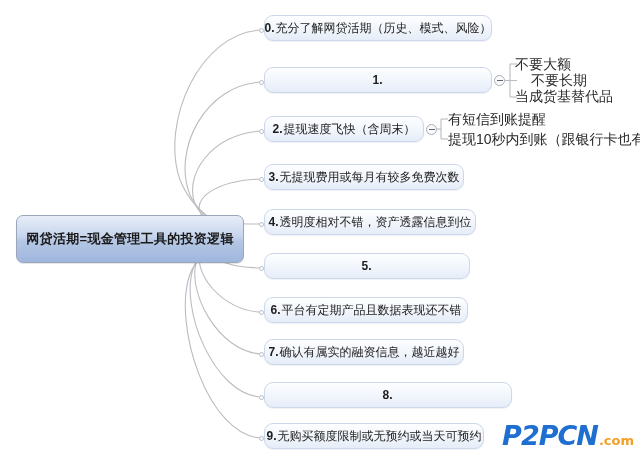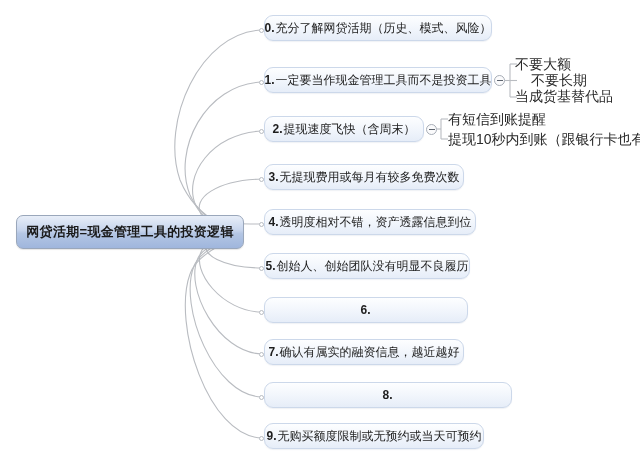--- a/index.html
+++ b/index.html
@@ -151,34 +151,33 @@
       <path d="M243,230 C243,230 212,229 202,216 C190,198 218,180 262,179"></path>
       <path d="M243,230 C243,230 218,230 210,226 C200,221 226,224 262,224"></path>
       <path d="M243,232 C243,232 215,234 208,242 C198,254 224,268 262,268"></path>
       <path d="M243,233 C243,233 210,238 202,250 C190,270 222,312 262,312"></path>
       <path d="M243,234 C243,234 206,242 198,258 C184,288 218,353 262,354"></path>
       <path d="M243,234 C243,234 202,246 194,266 C178,306 214,396 262,397"></path>
       <path d="M243,235 C243,235 198,250 190,274 C172,324 208,437 262,438"></path>
     </g>
   </svg>
 
-  <div class="root-node" style="left:16px; top:215px; width:228px; height:34px;">
+  <div class="root-node" style="left:16px; top:215px; width:228px; height:48px;">
     <span>网贷活期=现金管理工具的投资逻辑</span>
   </div>
 
   <div class="port" style="left:259px; top:27.5px;"></div>
   <div class="node" style="left:264px; top:15px; width:228px; height:26px;">
     <span class="idx">0.</span>
       <span>充分了解网贷活期（历史、模式、风险）</span>
   </div>
 
   <div class="port" style="left:259px; top:79.5px;"></div>
   <div class="node" style="left:264px; top:67px; width:228px; height:26px;">
     <span class="idx">1.</span>
-      <span>一定要当作现金管理工具而不是投资工具</span>
   </div>
   <div class="toggle" style="left:494px; top:74.5px;"></div>
   <svg class="subgroup" style="left:505px; top:60px; width:16px; height:42px;" viewBox="0 0 16 42">
     <g fill="none" stroke="#b9bcc1" stroke-width="1.1">
       <path d="M0,20.5 H5"></path>
       <path d="M5,4 V37"></path>
       <path d="M5,4 H12"></path>
       <path d="M5,20.5 H12"></path>
       <path d="M5,37 H12"></path>
     </g>
@@ -212,39 +211,43 @@
 
   <div class="port" style="left:259px; top:221.5px;"></div>
   <div class="node" style="left:264px; top:209px; width:212px; height:26px;">
     <span class="idx">4.</span>
       <span>透明度相对不错，资产透露信息到位</span>
   </div>
 
   <div class="port" style="left:259px; top:265.5px;"></div>
   <div class="node" style="left:264px; top:253px; width:206px; height:26px;">
     <span class="idx">5.</span>
-      <span>创始人、创始团队没有明显不良履历</span>
   </div>
 
   <div class="port" style="left:259px; top:309.5px;"></div>
   <div class="node" style="left:264px; top:297px; width:204px; height:26px;">
     <span class="idx">6.</span>
+      <span>平台有定期产品且数据表现还不错</span>
   </div>
 
   <div class="port" style="left:259px; top:351.5px;"></div>
   <div class="node" style="left:264px; top:339px; width:200px; height:26px;">
     <span class="idx">7.</span>
       <span>确认有属实的融资信息，越近越好</span>
   </div>
 
   <div class="port" style="left:259px; top:394.5px;"></div>
   <div class="node" style="left:264px; top:382px; width:248px; height:26px;">
     <span class="idx">8.</span>
   </div>
 
   <div class="port" style="left:259px; top:435.5px;"></div>
   <div class="node" style="left:264px; top:423px; width:220px; height:26px;">
     <span class="idx">9.</span>
       <span>无购买额度限制或无预约或当天可预约</span>
   </div>
 
+  <div class="watermark">
+    <span class="wm-main">P2PCN</span>
+    <span class="wm-suffix">.com</span>
+  </div>
 
 </div>
 
 </body></html>

